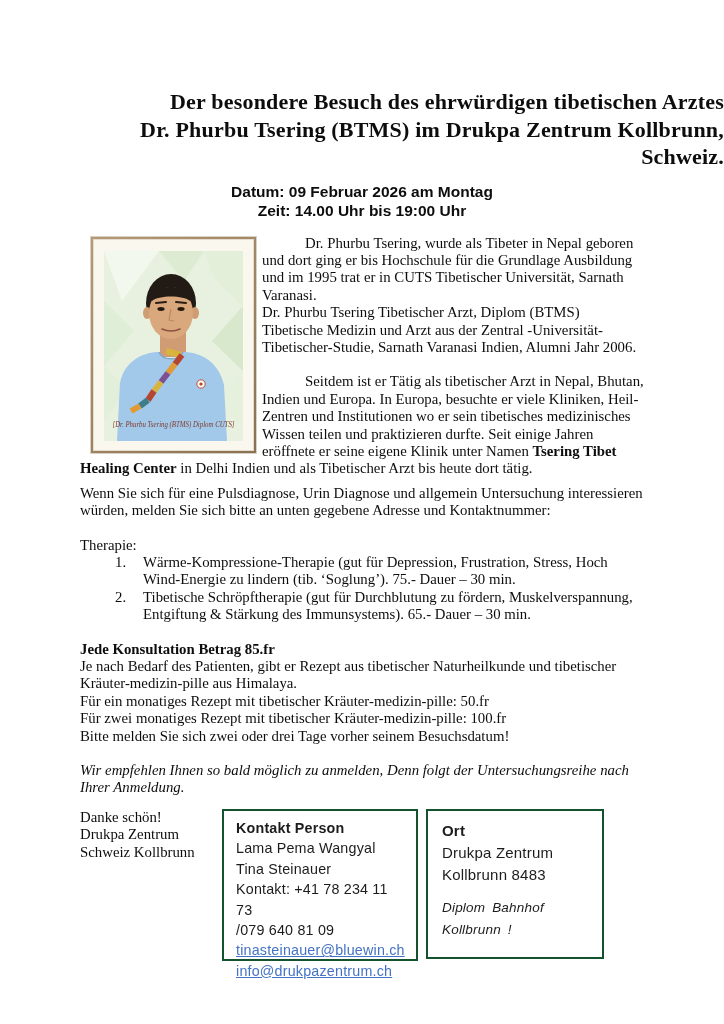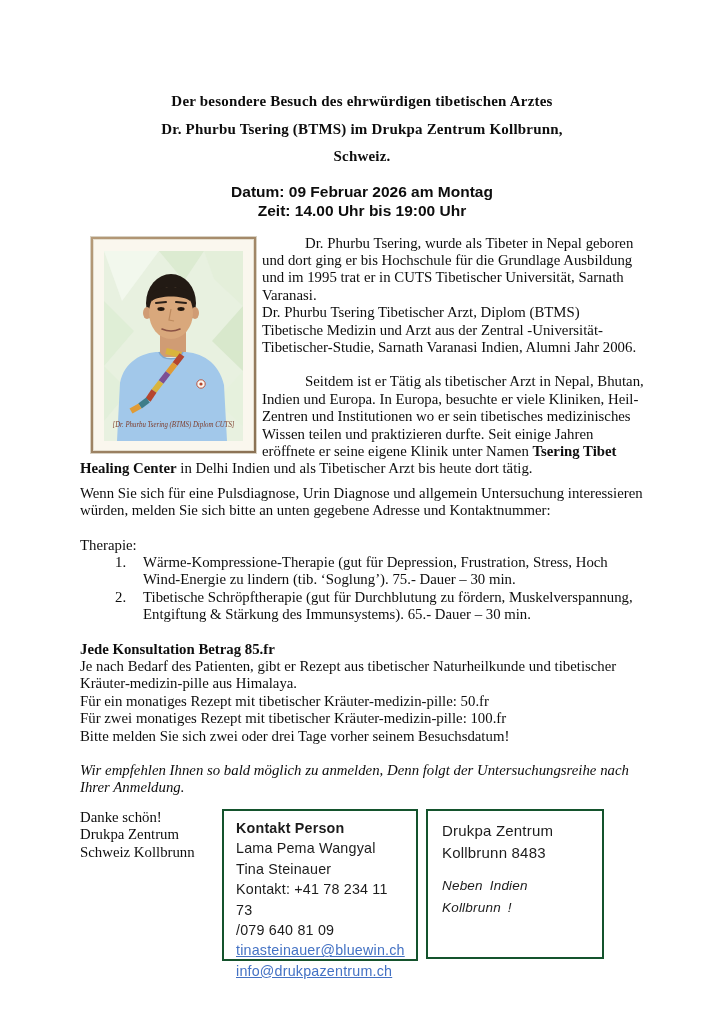--- a/index.html
+++ b/index.html
@@ -8,22 +8,22 @@
     width:724px; height:1024px;
     background:#ffffff;
     color:#0d0d0d;
     font-family:"Liberation Serif", serif;
     overflow:hidden;
     box-sizing:border-box;
     padding-top:88px;
   }
   .title {
     margin:0;
-    text-align:center;
-    font-size:15px;
+    text-align:right;
+    font-size:22px;
     line-height:27.5px;
     font-weight:bold;
     white-space:pre-line;
     letter-spacing:0.2px;
   }
   .when {
     margin-top:11px;
     text-align:center;
     font-family:"Liberation Sans", sans-serif;
     font-weight:bold;
@@ -196,21 +196,22 @@
         <div class="box-title">Kontakt Person</div>
         <div class="box-line">Lama Pema Wangyal</div>
         <div class="box-line">Tina Steinauer</div>
         <div class="box-line">Kontakt: +41 78 234 11 73</div>
         <div class="box-line">/079 640 81 09</div>
         <a class="email-link">tinasteinauer@bluewin.ch</a>
         <a class="email-link">info@drukpazentrum.ch</a>
       </div>
 
       <div class="box ort">
+        <div class="box-title">Ort</div>
         <div class="box-line">Drukpa Zentrum</div>
         <div class="box-line">Kollbrunn 8483</div>
-        <div class="box-note">Neben Indien Kollbrunn !</div>
+        <div class="box-note">Diplom Bahnhof Kollbrunn !</div>
       </div>
     </div>
 
     <div class="clr"></div>
   </div>
 </div>
 
 </body></html>

